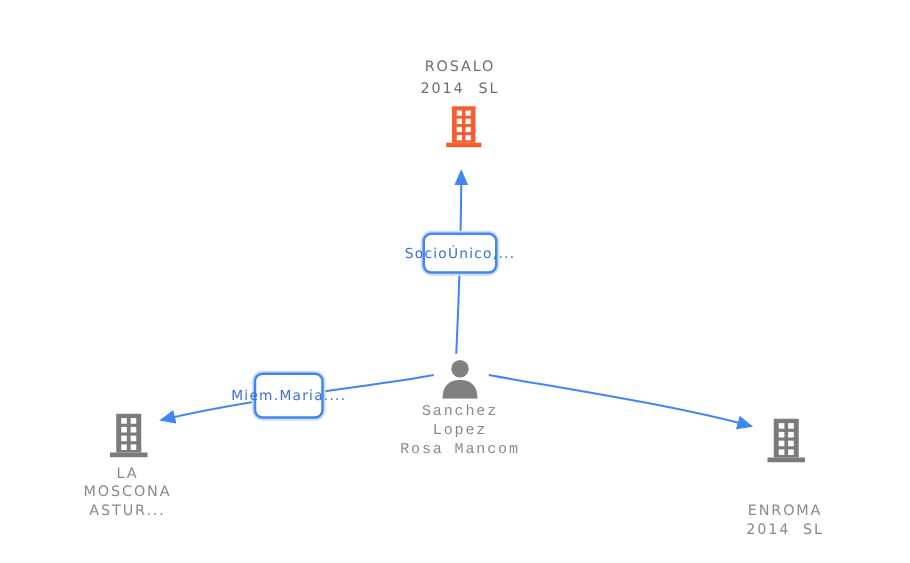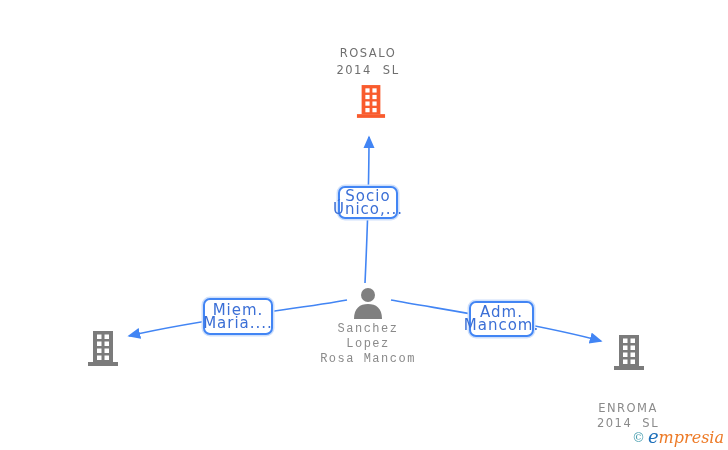--- a/index.html
+++ b/index.html
@@ -14,22 +14,22 @@
     transform:translateX(-50%);white-space:nowrap;
   }
   .node-label div{white-space:nowrap;}
   .root-label{
     color:#6f6f6f;font-weight:normal;font-size:11.5px;line-height:17px;letter-spacing:1.5px;
     word-spacing:6px;text-align:center;transform:translateX(-50%);white-space:nowrap;
   }
   .rel-box{
     position:absolute;background:#ffffff;border:2px solid #4285f4;border-radius:7px;
     box-shadow:0 0 0 1.5px #cfe0fb;
-    color:#3b6fd6;font-size:15px;line-height:13px;letter-spacing:1px;text-align:center;
-    display:flex;flex-direction:column;justify-content:center;align-items:center;
+    color:#3b6fd6;font-size:11px;line-height:13px;letter-spacing:1px;text-align:center;
+    display:flex;flex-direction:row;justify-content:center;align-items:center;
     box-sizing:border-box;
   }
   .person-name{font-size:12px;line-height:15px;}
   .footer-logo{
     position:absolute;right:4px;bottom:3px;font-style:italic;
     font-family:"DejaVu Serif","Liberation Serif",serif;font-size:16px;white-space:nowrap;
   }
   .footer-logo .copy{color:#4a9fb0;font-size:13px;font-style:normal;vertical-align:1px;margin-right:3px;}
   .footer-logo .brand-e{color:#1d6fba;font-size:18px;}
   .footer-logo .brand-rest{color:#ed7a26;}
@@ -66,27 +66,23 @@
         <rect x="17.5" y="18.5" width="4.5" height="4.5"></rect>
       <rect x="10" y="25.5" width="4.5" height="4.5"></rect>
         <rect x="17.5" y="25.5" width="4.5" height="4.5"></rect>
     </g>
   </svg>
 
   <div class="rel-box" style="left:338px;top:186px;width:60px;height:33px;">
     <div>Socio</div>
     <div>Único,...</div>
   </div>
-  <div class="rel-box" style="left:203px;top:298px;width:70px;height:37px;">
+  <div class="rel-box" style="left:203px;top:298px;width:56px;height:37px;">
     <div>Miem.</div>
     <div>Maria....</div>
-  </div>
-  <div class="rel-box" style="left:469px;top:301px;width:65px;height:36px;">
-    <div>Adm.</div>
-    <div>Mancom.</div>
   </div>
 
   <svg class="abs" style="left:351px;top:287px;" width="34" height="32" viewBox="0 0 34 32">
     <circle cx="17" cy="8" r="7" fill="#808080"></circle>
     <path d="M3,32 C3,21 9,17 17,17 C25,17 31,21 31,32 Z" fill="#808080"></path>
   </svg>
   <div class="abs node-label person-name" style="left:368px;top:322px;font-family:Liberation Mono, monospace;">
     <div>Sanchez</div>
     <div>Lopez</div>
     <div>Rosa Mancom</div>
@@ -99,37 +95,39 @@
       <rect x="10" y="4.5" width="4.5" height="4.5"></rect>
         <rect x="17.5" y="4.5" width="4.5" height="4.5"></rect>
       <rect x="10" y="11.5" width="4.5" height="4.5"></rect>
         <rect x="17.5" y="11.5" width="4.5" height="4.5"></rect>
       <rect x="10" y="18.5" width="4.5" height="4.5"></rect>
         <rect x="17.5" y="18.5" width="4.5" height="4.5"></rect>
       <rect x="10" y="25.5" width="4.5" height="4.5"></rect>
         <rect x="17.5" y="25.5" width="4.5" height="4.5"></rect>
     </g>
   </svg>
+  <div class="abs node-label" style="left:102px;top:371px;">
+    <div>LA</div>
+    <div>MOSCONA</div>
+    <div>ASTUR...</div>
+  </div>
 
   <svg class="abs" style="left:613px;top:334px;" width="32" height="36" viewBox="0 0 32 36">
     <rect x="1" y="32" width="30" height="4" fill="#7b7b7b"></rect>
     <rect x="6" y="1" width="20" height="31" fill="#7b7b7b"></rect>
     <g fill="#ffffff">
       <rect x="10" y="4.5" width="4.5" height="4.5"></rect>
         <rect x="17.5" y="4.5" width="4.5" height="4.5"></rect>
       <rect x="10" y="11.5" width="4.5" height="4.5"></rect>
         <rect x="17.5" y="11.5" width="4.5" height="4.5"></rect>
       <rect x="10" y="18.5" width="4.5" height="4.5"></rect>
         <rect x="17.5" y="18.5" width="4.5" height="4.5"></rect>
       <rect x="10" y="25.5" width="4.5" height="4.5"></rect>
         <rect x="17.5" y="25.5" width="4.5" height="4.5"></rect>
     </g>
   </svg>
   <div class="abs node-label" style="left:628px;top:376px;word-spacing:5px;margin-top:25px;">
     <div>ENROMA</div>
     <div>2014 SL</div>
   </div>
 
-  <div class="footer-logo">
-    <span class="copy">©</span><span class="brand-e">e</span><span class="brand-rest">mpresia</span>
-  </div>
 
 </div>
 
 </body></html>

